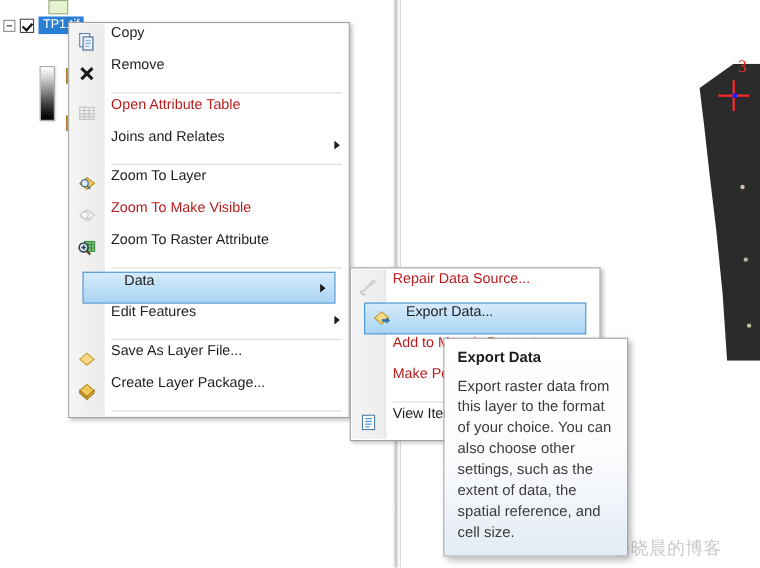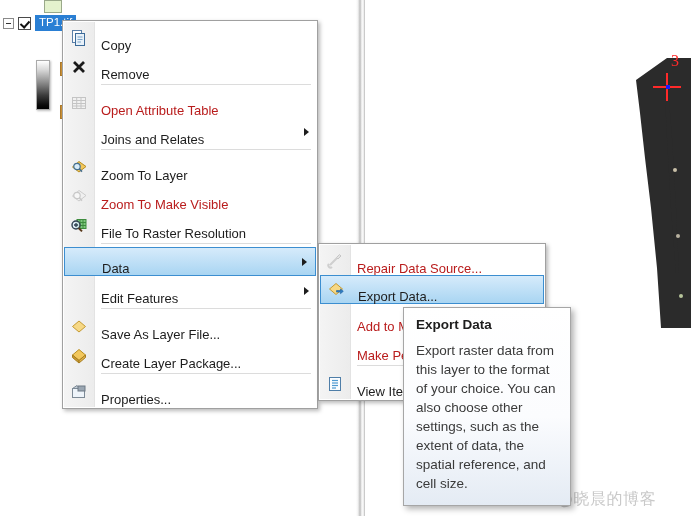--- a/index.html
+++ b/index.html
@@ -188,33 +188,33 @@
     width: 256px;
   }
   #menu-sub {
     left: 318px; top: 243px;
     width: 228px;
   }
   .mi {
     position: relative;
     height: 29px;
     display: flex;
-    align-items: flex-end;
+    align-items: flex-start;
     padding-left: 38px;
     padding-right: 32px;
     color: #1d1d1d;
     white-space: nowrap;
     z-index: 2;
     box-sizing: border-box;
   }
   .mi.disabled { color: #b91c1c; }
   .mi.selected {
     background: linear-gradient(to bottom, #d6ebfb, #a9d5f2);
     border: 1px solid #3c8ed0;
-    margin: 0 1px;
+    margin: 0 12px;
     padding-left: 37px;
     height: 29px;
   }
   .mi .label { line-height: 1; font-size: 13px; }
   .mi .arrow {
     position: absolute;
     right: 8px; top: 50%;
     transform: translateY(-50%);
     width: 0; height: 0;
     border-left: 5px solid #1d1d1d;
@@ -378,21 +378,21 @@
           <rect x="7" y="2.5" width="9" height="9" fill="#7fc77f" stroke="#3e8c3e"></rect>
           <line x1="10" y1="2.5" x2="10" y2="11.5" stroke="#3e8c3e"></line>
           <line x1="13" y1="2.5" x2="13" y2="11.5" stroke="#3e8c3e"></line>
           <line x1="7" y1="5.5" x2="16" y2="5.5" stroke="#3e8c3e"></line>
           <line x1="7" y1="8.5" x2="16" y2="8.5" stroke="#3e8c3e"></line>
           <circle cx="6" cy="8" r="4" fill="rgba(220,235,248,.85)" stroke="#2f3f4f" stroke-width="1.4"></circle>
           <path d="M4 8 H8 M6 6 V10" stroke="#2f3f4f" stroke-width="1.3"></path>
           <line x1="8.6" y1="11" x2="12" y2="14.4" stroke="#5a3a1e" stroke-width="2"></line>
         </svg>
       </span>
-      <span class="label">File To Raster Resolution</span>
+      <span class="label">Zoom To Raster Attribute</span>
     </div>
 
 
     <div class="sep"></div>
 
     <div class="mi selected">
       <span class="label">Data</span>
       <span class="arrow"></span>
     </div>
 
@@ -418,30 +418,20 @@
           <polygon points="9,2.5 15.5,8 9,13.5 2.5,8" fill="#f2c75c" stroke="#b98e20"></polygon>
           <polygon points="2.5,8 9,13.5 9,16 2.5,10.5" fill="#c99a2e" stroke="#a77d20"></polygon>
           <polygon points="9,13.5 15.5,8 15.5,10.5 9,16" fill="#e0b24a" stroke="#a77d20"></polygon>
         </svg>
       </span>
       <span class="label">Create Layer Package...</span>
     </div>
 
     <div class="sep"></div>
 
-    <div class="mi">
-      <span class="ico">
-        <svg width="18" height="18" viewBox="0 0 18 18">
-          <rect x="2.5" y="5.5" width="12" height="9" fill="#eef4fa" stroke="#7d8a96"></rect>
-          <polygon points="2.5,5.5 7,2.5 10,5.5" fill="#c2ccd6" stroke="#7d8a96"></polygon>
-          <rect x="8" y="3" width="7" height="5" fill="#9aa6b2" stroke="#6d7884"></rect>
-        </svg>
-      </span>
-      <span class="label">Properties...</span>
-    </div>
   </div>
 
   <div class="menu" id="menu-sub">
     <div class="gutter"></div>
 
     <div class="mi disabled">
       <span class="ico">
         <svg width="18" height="18" viewBox="0 0 18 18">
           <path d="M4 13 L11 6 M3 12 a2 2 0 1 0 3 3" stroke="#cfcfcf" stroke-width="2" fill="none"></path>
           <path d="M10.5 5.5 l3-3 1.5 1.5 -3 3 z" fill="#e2e2e2" stroke="#c6c6c6"></path>

